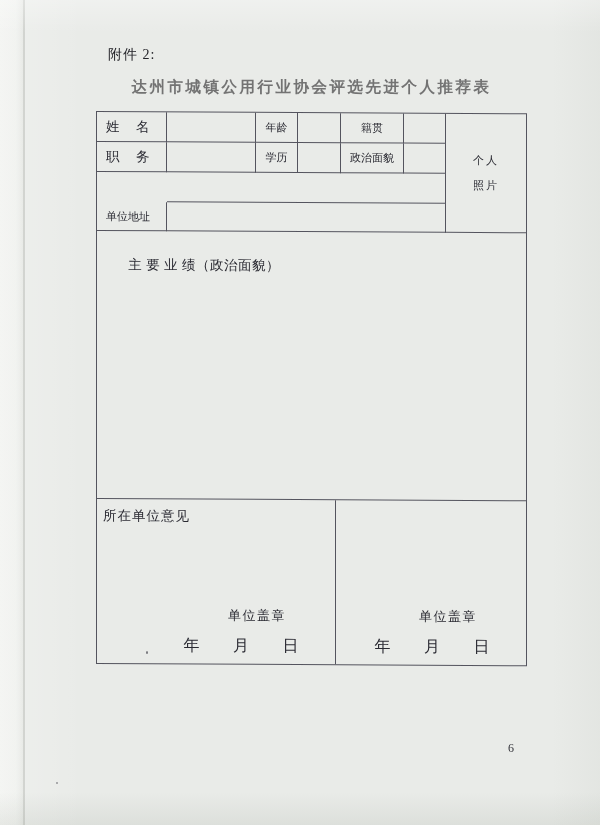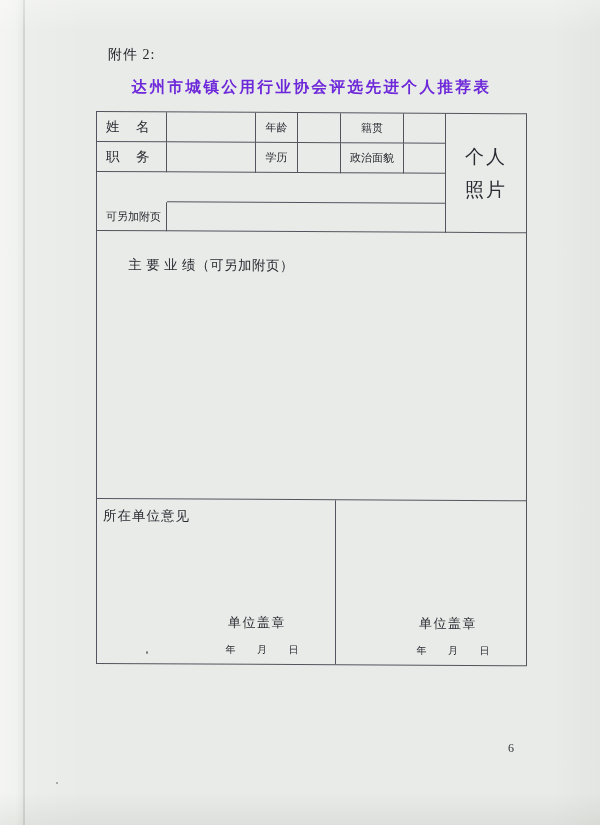--- a/index.html
+++ b/index.html
@@ -37,21 +37,21 @@
   .dot-a { left: 146px; top: 651px; width: 2px; height: 3px; }
   .dot-b { left: 56px;  top: 782px; width: 2px; height: 2px; opacity: 0.6; }
 
   .attachment {
     position: absolute; left: 108px; top: 46px;
     font-size: 14px; letter-spacing: 1px; color: #232329;
   }
   .doc-title {
     position: absolute; left: 86px; top: 77px; width: 451px;
     text-align: center; font-size: 15.5px; font-weight: bold;
-    letter-spacing: 2.5px; color: #6d28d9;
+    letter-spacing: 2.5px; color: #737373;
   }
 
   .form-table {
     position: absolute; left: 96px; top: 111px; width: 431px;
     border: 1px solid #54545e;
     transform: skewY(0.3deg);
     transform-origin: left top;
     box-sizing: border-box;
     background: transparent;
   }
@@ -70,21 +70,21 @@
   }
   .cell.lbl { padding-left: 9px; letter-spacing: 1.5px; }
   .cell.ctr { justify-content: center; padding-left: 0; letter-spacing: 0.5px; }
   .cell.small { font-size: 11px; letter-spacing: 0; }
   .cell.photo {
     grid-column: 7; grid-row: 1 / span 4;
     border-right: none;
     flex-direction: column; justify-content: center;
     line-height: 1.0; letter-spacing: 2px;
   }
-  .cell.photo .photo-line { padding: 7px 0; font-size: 19px; }
+  .cell.photo .photo-line { padding: 7px 0; font-size: 11px; }
   .gridcellspan { grid-column: 2 / span 5; }
 
   .achievements-cell {
     box-sizing: border-box;
     height: 268px;
     border-bottom: 1px solid #54545e;
     padding: 9px 8px;
     font-size: 13.5px; color: #2a2a32; letter-spacing: 0.5px;
     white-space: pre;
   }
@@ -93,21 +93,21 @@
     box-sizing: border-box; position: relative;
     padding: 8px 6px; font-size: 13.5px; color: #2a2a32;
   }
   .opinion-left  { width: 239px; border-right: 1px solid #54545e; }
   .opinion-right { flex: 1; }
   .opinion-label { letter-spacing: 1px; }
   .seal-block {
     position: absolute; right: 36px; bottom: 7px; text-align: right;
   }
   .seal-line { font-size: 13px; letter-spacing: 1.5px; margin-right: 13px; white-space: pre; }
-  .date-line { font-size: 10px; margin-top: 11px; white-space: pre; letter-spacing: 0.5px; }
+  .date-line { font-size: 16px; margin-top: 11px; white-space: pre; letter-spacing: 0.5px; }
 
   .page-number {
     position: absolute; left: 508px; top: 741px;
     font-size: 12px; color: #33333a;
   }
 </style>
 </head>
 <body>
 
 <div class="scan-page">
@@ -134,26 +134,26 @@
 
       <div class="cell lbl">职　务</div>
       <div class="cell"></div>
       <div class="cell ctr small">学历</div>
       <div class="cell"></div>
       <div class="cell ctr small">政治面貌</div>
       <div class="cell"></div>
 
       <div class="cell gridcellspan"></div>
 
-      <div class="cell lbl small">可另加附页</div>
+      <div class="cell lbl small">单位地址</div>
       <div class="cell gridcellspan"></div>
     </div>
 
     <div class="achievements-cell">
-      <span>主 要 业 绩（可另加附页）</span>
+      <span>主 要 业 绩（政治面貌）</span>
     </div>
 
     <div class="opinions-row">
       <div class="opinion-cell opinion-left">
         <div class="opinion-label">所在单位意见</div>
         <div class="seal-block">
           <div class="seal-line">单位盖章</div>
           <div class="date-line">年　　月　　日</div>
         </div>
       </div>

